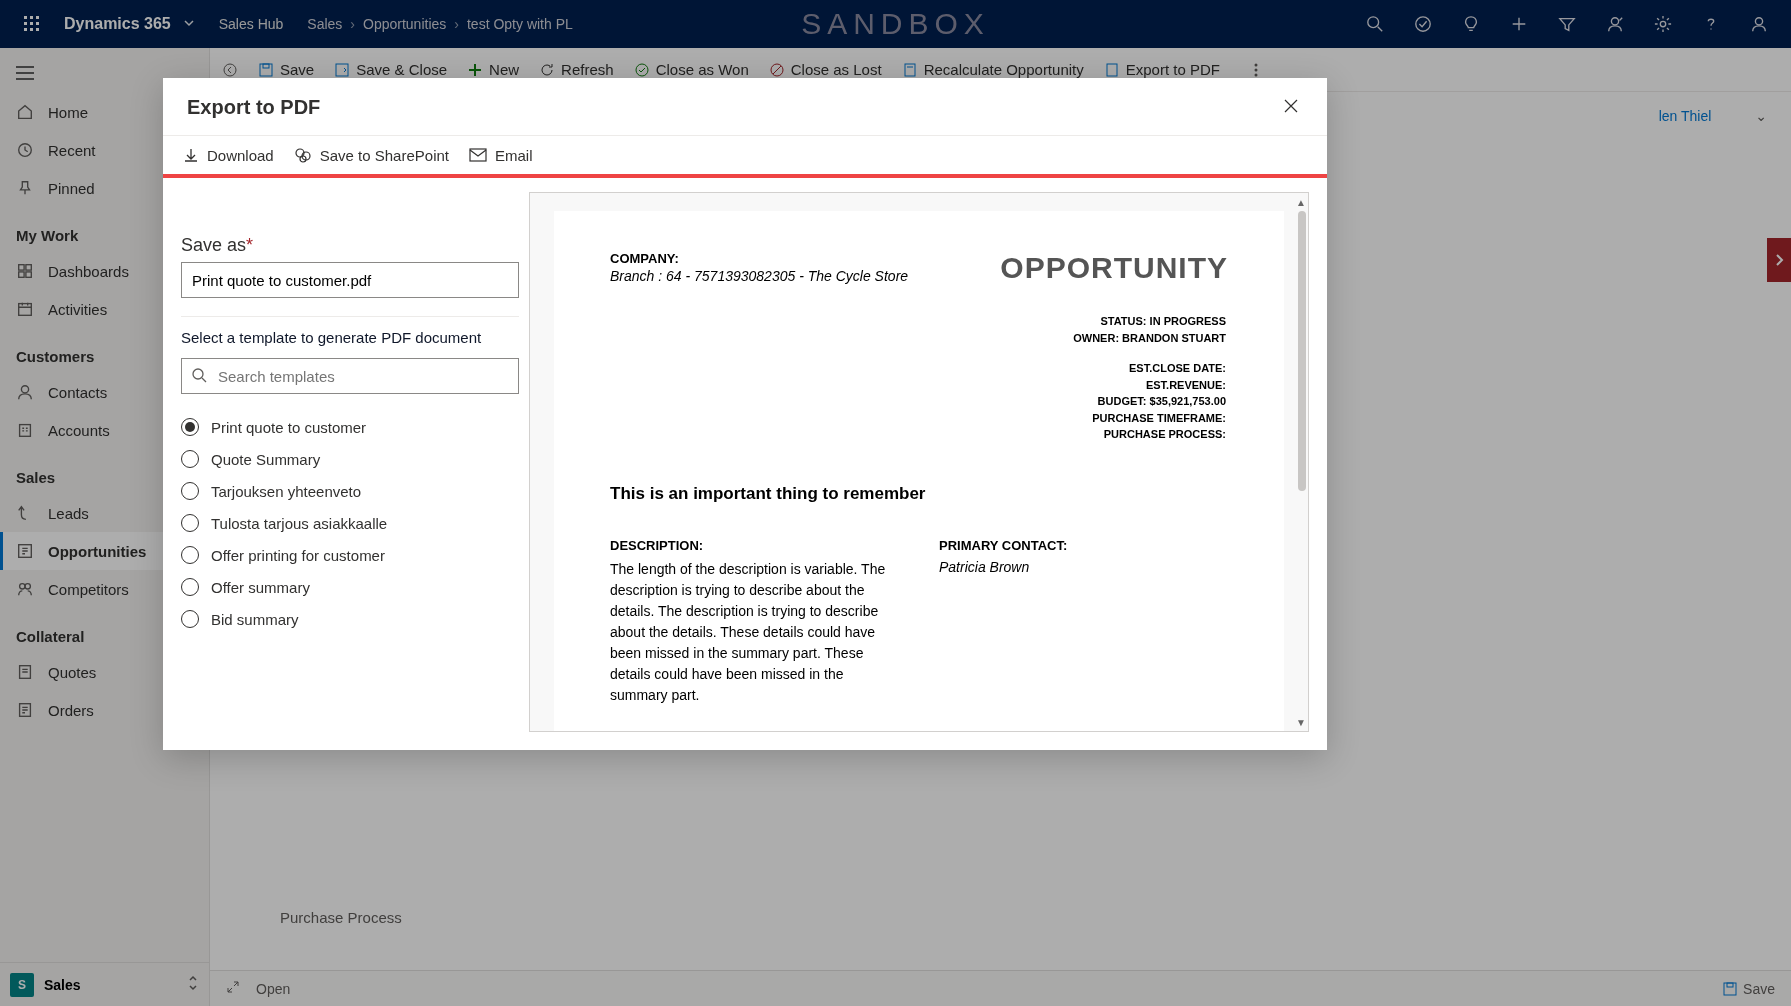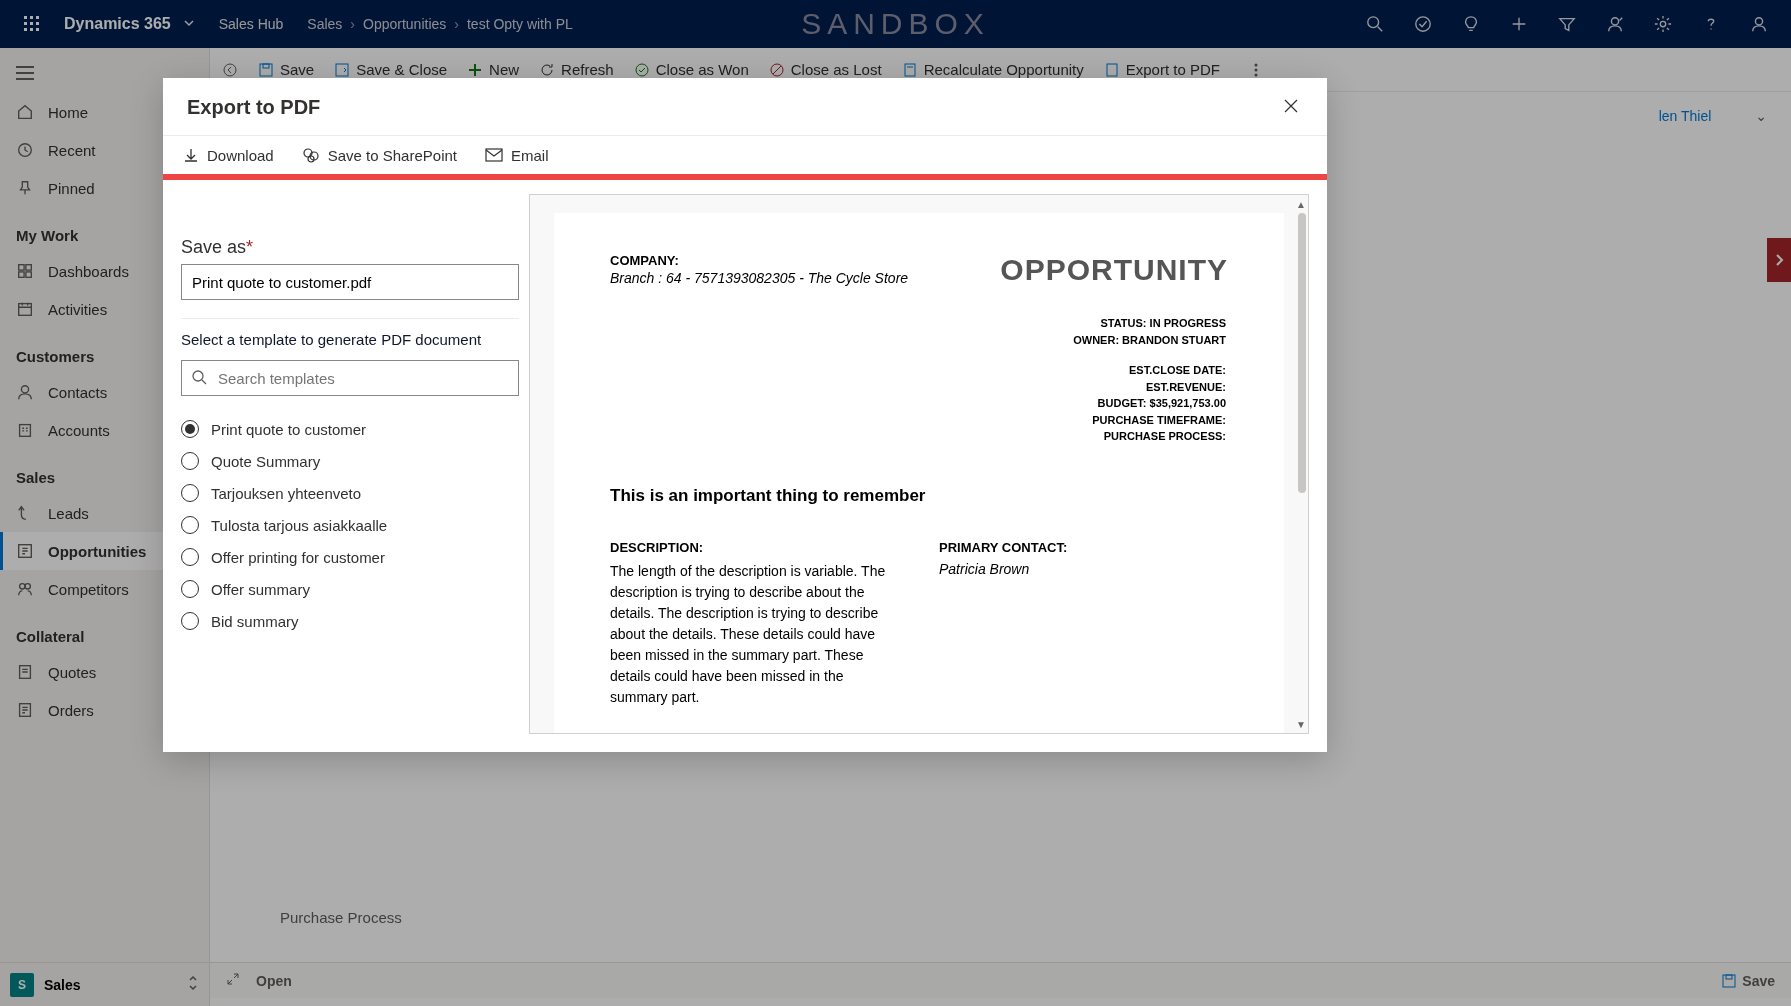--- a/index.html
+++ b/index.html
@@ -35,32 +35,32 @@
 
     
     .content { flex: 1; display: flex; flex-direction: column; position: relative; }
     .command-bar { height: 44px; border-bottom: 1px solid #edebe9; display: flex; align-items: center; padding: 0 12px; gap: 20px; }
     .command-bar .cmd { display: flex; align-items: center; gap: 6px; color: #323130; cursor: pointer; font-size: 15px; }
     .command-bar .cmd svg { width: 16px; height: 16px; }
 
     .record-header { padding: 16px 24px; display: flex; }
     .owner-pill { margin-left: auto; color: #0078d4; }
 
-    .bottom-status { position: absolute; bottom: 8px; left: 210px; right: 0; height: 36px; border-top: 1px solid #e1dfdd; display: flex; align-items: center; padding: 0 16px; gap: 16px; background: #faf9f8; color: #605e5c; font-weight: bold; }
+    .bottom-status { position: absolute; bottom: 0; left: 210px; right: 0; height: 36px; border-top: 1px solid #e1dfdd; display: flex; align-items: center; padding: 0 16px; gap: 16px; background: #faf9f8; color: #605e5c; }
     .bottom-status .save-btn { margin-left: auto; display: flex; gap: 6px; align-items: center; }
 
     
     .overlay { position: absolute; inset: 0; background: rgba(0,0,0,0.32); z-index: 10; }
 
     
     .modal { position: absolute; left: 163px; top: 78px; width: 1164px; background: #fff; box-shadow: 0 8px 32px rgba(0,0,0,0.2); z-index: 20; display: flex; flex-direction: column; }
     .modal-header { padding: 16px 24px 14px; display: flex; align-items: center; border-bottom: 1px solid #edebe9; }
     .modal-header h2 { font-size: 20px; font-weight: 600; color: #323130; }
     .modal-header .close { margin-left: auto; cursor: pointer; padding: 4px; }
-    .modal-toolbar { padding: 10px 20px; display: flex; gap: 28px; border-bottom: 6px solid #ef4444; }
+    .modal-toolbar { padding: 10px 20px; display: flex; gap: 20px; border-bottom: 4px solid #ef4444; }
     .modal-toolbar .tbtn { display: flex; align-items: center; gap: 8px; cursor: pointer; color: #323130; font-size: 15px; }
     .modal-body { display: flex; padding: 14px 18px 18px; gap: 10px; }
     .modal-left { width: 338px; }
     .modal-left .save-as-label { font-size: 18px; color: #323130; margin-bottom: 6px; margin-top: 43px; }
     .modal-left .save-as-label .req { color: #a4262c; }
     .modal-left input.filename { width: 100%; height: 36px; border: 1px solid #8a8886; padding: 0 10px; font-size: 15px; }
     .modal-left .divider { height: 1px; background: #edebe9; margin: 18px 0 12px; }
     .modal-left .select-template-label { font-size: 15px; color: #0f172a; margin-bottom: 12px; }
     .modal-left .search-wrap { position: relative; margin-bottom: 14px; }
     .modal-left .search-wrap input { width: 100%; height: 36px; border: 1px solid #8a8886; padding: 0 10px 0 36px; font-size: 15px; }

